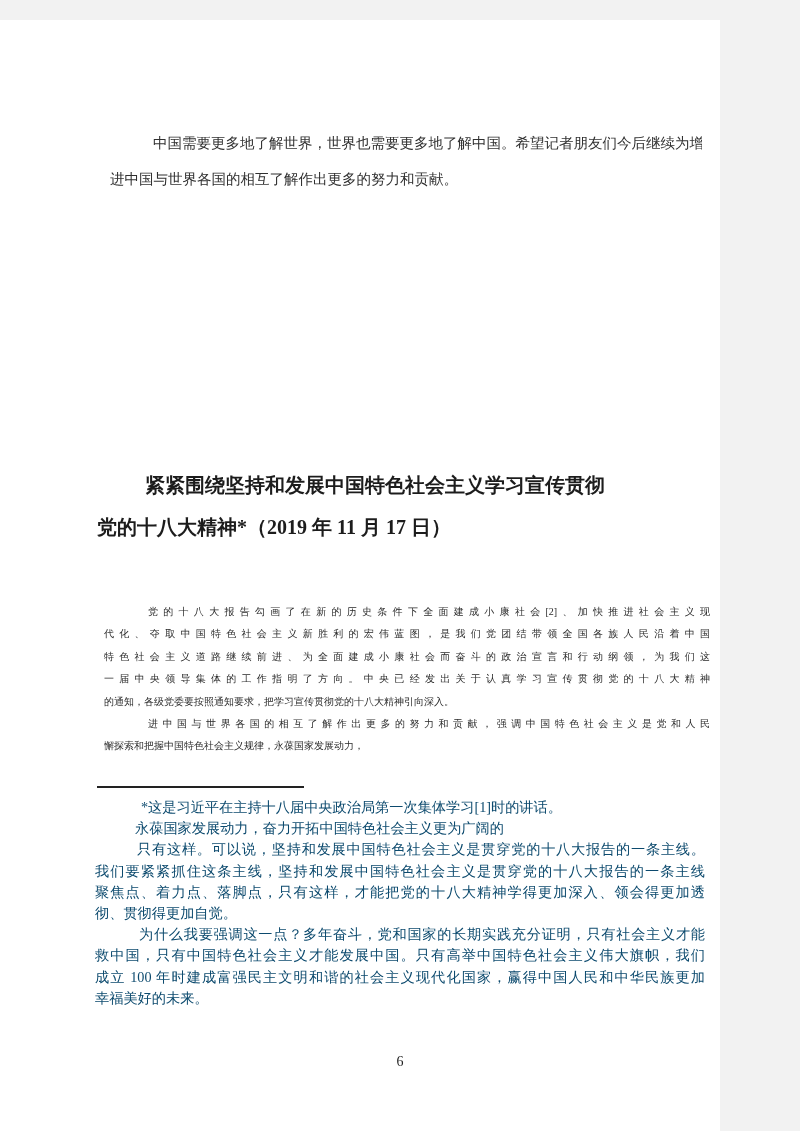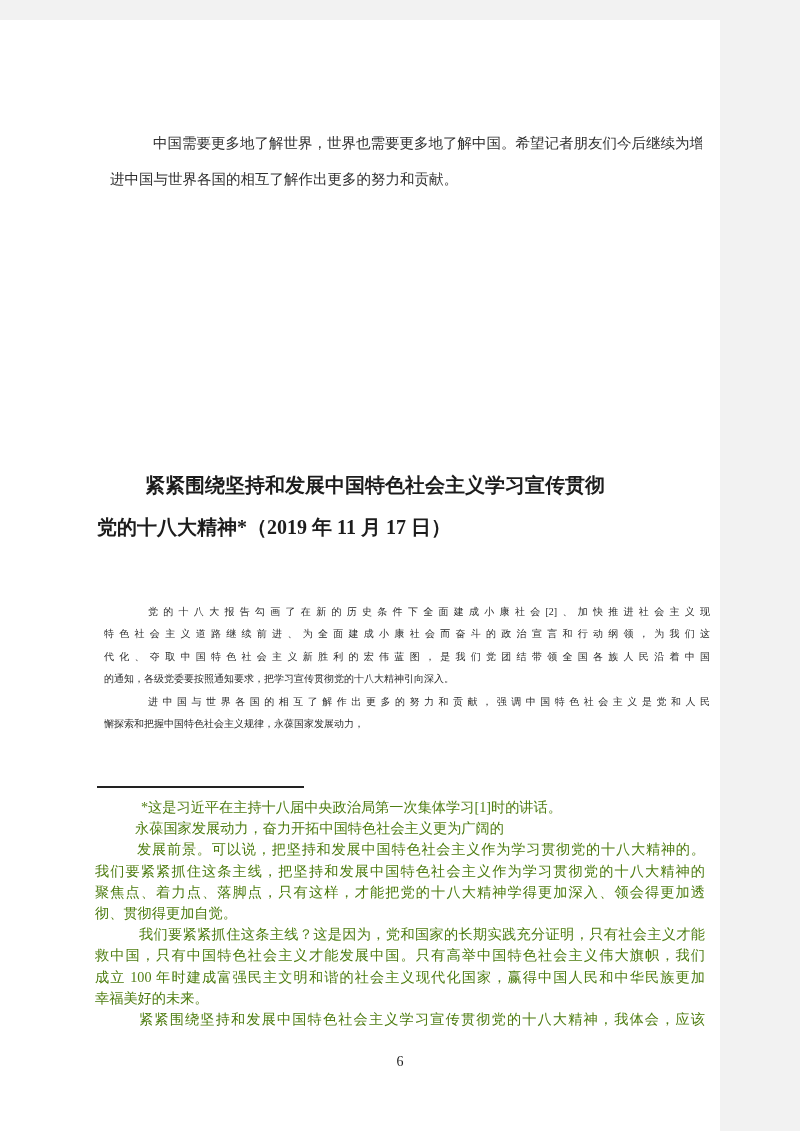--- a/index.html
+++ b/index.html
@@ -46,21 +46,21 @@
   }
   
   #footnote-rule {
     left: 97px; top: 766px; width: 207px; height: 0;
     border-top: 2px solid #222222;
   }
   
   #footnote {
     left: 95px; top: 777px; width: 610px;
     font-size: 14.2px; line-height: 21.2px;
-    color: #4d7c0f;
+    color: #0c4a6e;
   }
   
   #page-number {
     left: 0; top: 1034px; width: 800px;
     text-align: center;
     font-size: 14px; color: #222222;
   }
 </style>
 </head>
 <body>
@@ -73,41 +73,41 @@
     </div>
 
   <div id="doc-title" class="block">
       <div class="line" style="text-indent: 48px;">紧紧围绕坚持和发展中国特色社会主义学习宣传贯彻</div>
       <div class="line">党的十八大精神*（2019 年 11 月 17 日）</div>
     </div>
 
   <div id="body-text" class="block">
     <div>
         <div class="line fill" style="text-indent: 44px;">党的十八大报告勾画了在新的历史条件下全面建成小康社会[2]、加快推进社会主义现</div>
+        <div class="line fill">代化、夺取中国特色社会主义新胜利的宏伟蓝图，是我们党团结带领全国各族人民沿着中国</div>
         <div class="line fill">特色社会主义道路继续前进、为全面建成小康社会而奋斗的政治宣言和行动纲领，为我们这</div>
-        <div class="line fill">代化、夺取中国特色社会主义新胜利的宏伟蓝图，是我们党团结带领全国各族人民沿着中国</div>
+        <div class="line fill">一届中央领导集体的工作指明了方向。中央已经发出关于认真学习宣传贯彻党的十八大精神</div>
         <div class="line">的通知，各级党委要按照通知要求，把学习宣传贯彻党的十八大精神引向深入。</div>
       </div>
     <div>
         <div class="line fill" style="text-indent: 44px;">进中国与世界各国的相互了解作出更多的努力和贡献，强调中国特色社会主义是党和人民</div>
         <div class="line">懈探索和把握中国特色社会主义规律，永葆国家发展动力，</div>
       </div>
   </div>
 
   <div id="footnote-rule" class="block"></div>
 
   <div id="footnote" class="block">
       <div class="line" style="text-indent: 46px;">*这是习近平在主持十八届中央政治局第一次集体学习[1]时的讲话。</div>
       <div class="line" style="text-indent: 40px;">永葆国家发展动力，奋力开拓中国特色社会主义更为广阔的</div>
-      <div class="line fill" style="text-indent: 42px;">发展前景。可以说，把坚持和发展中国特色社会主义作为学习贯彻党的十八大精神的。</div>
-      <div class="line fill">我们要紧紧抓住这条主线，把坚持和发展中国特色社会主义作为学习贯彻党的十八大精神的</div>
+      <div class="line fill" style="text-indent: 42px;">只有这样。可以说，坚持和发展中国特色社会主义是贯穿党的十八大报告的一条主线。</div>
+      <div class="line fill">我们要紧紧抓住这条主线，坚持和发展中国特色社会主义是贯穿党的十八大报告的一条主线</div>
       <div class="line fill">聚焦点、着力点、落脚点，只有这样，才能把党的十八大精神学得更加深入、领会得更加透</div>
       <div class="line">彻、贯彻得更加自觉。</div>
-      <div class="line fill" style="text-indent: 44px;">我们要紧紧抓住这条主线？这是因为，党和国家的长期实践充分证明，只有社会主义才能</div>
+      <div class="line fill" style="text-indent: 44px;">为什么我要强调这一点？多年奋斗，党和国家的长期实践充分证明，只有社会主义才能</div>
       <div class="line fill">救中国，只有中国特色社会主义才能发展中国。只有高举中国特色社会主义伟大旗帜，我们</div>
       <div class="line fill">成立 100 年时建成富强民主文明和谐的社会主义现代化国家，赢得中国人民和中华民族更加</div>
       <div class="line">幸福美好的未来。</div>
-      <div class="line fill" style="text-indent: 44px;">紧紧围绕坚持和发展中国特色社会主义学习宣传贯彻党的十八大精神，我体会，应该</div>
     </div>
 
   <div id="page-number" class="block">6</div>
 
 </div>
 
 </body></html>

